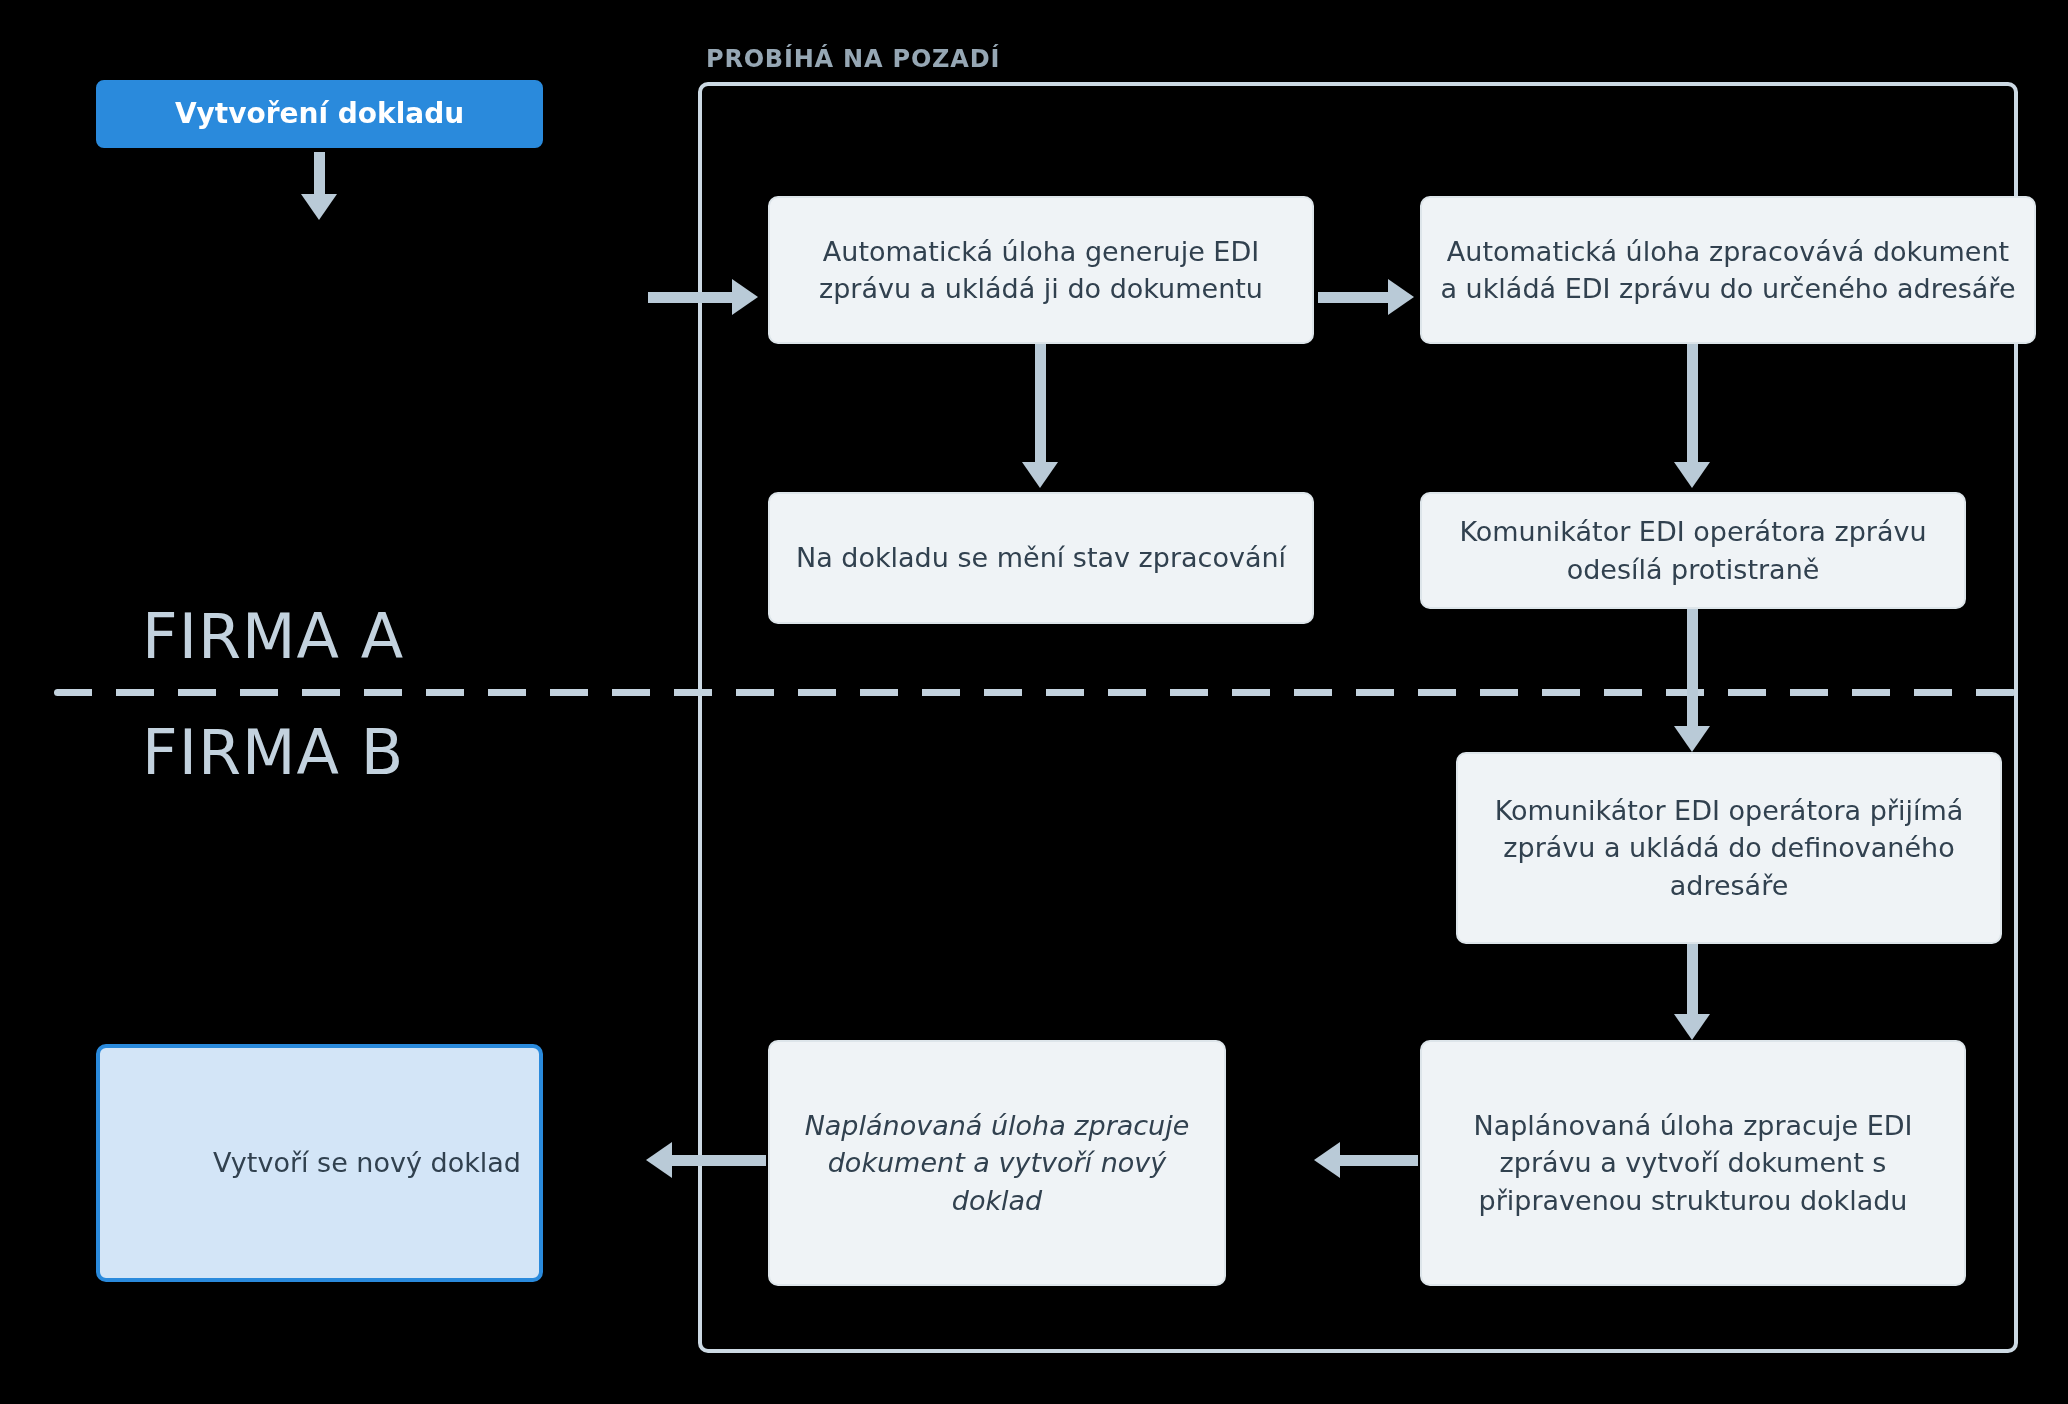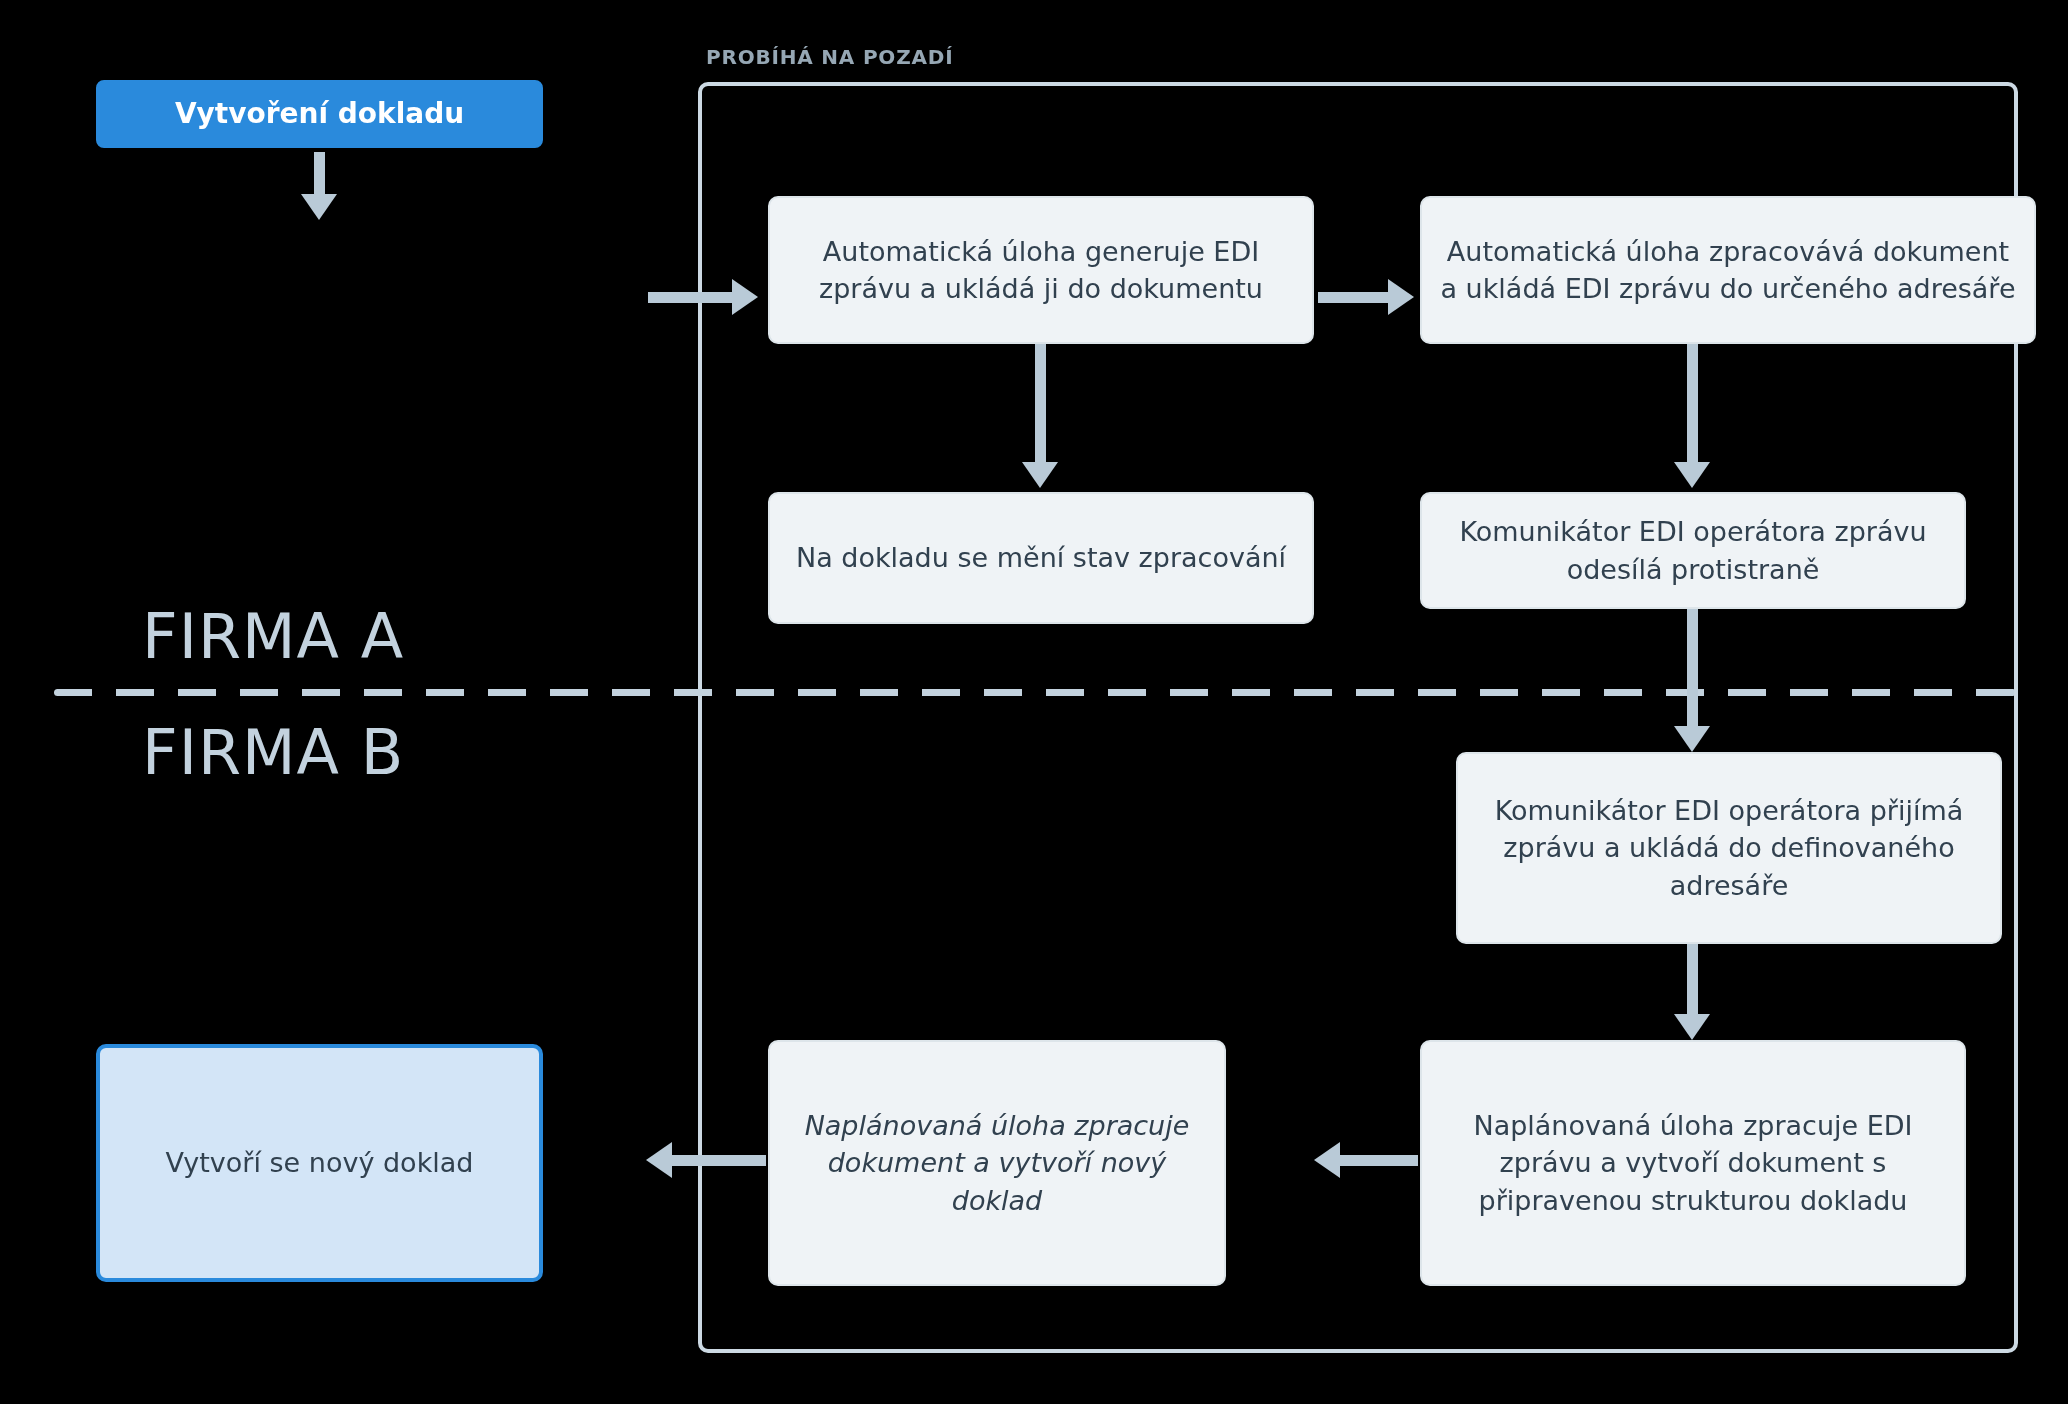--- a/index.html
+++ b/index.html
@@ -20,21 +20,21 @@
     position: absolute;
     left: 698px; top: 82px;
     width: 1320px; height: 1271px;
     border: 4px solid #ccd9e3;
     border-radius: 10px;
     background: transparent;
   }
   .bg-label {
     position: absolute;
     left: 706px; top: 45px;
-    font-size: 20px;
+    font-size: 24px;
     font-weight: 700;
     letter-spacing: 0.8px;
     color: #96a7b4;
     white-space: nowrap;
   }
 
   
   .lane-divider {
     position: absolute;
     left: 54px; top: 689px;
@@ -89,21 +89,21 @@
     color: #31414f;
     font-size: 27px;
     font-weight: 400;
     border: 2px solid #dde5ea;
     border-radius: 10px;
   }
 
   
   #n-create       { left: 96px;  top: 80px;   width: 447px; height: 68px; }
   #n-save         { left: 96px;  top: 228px;  width: 447px; height: 148px; }
-  #n-newdoc       { left: 96px;  top: 1044px; width: 447px; height: 238px; }
+  #n-newdoc       { left: 96px;  top: 1044px; width: 447px; height: 238px; text-align: right; }
 
   #n-gen          { left: 768px; top: 196px;  width: 546px; height: 148px; }
   #n-state        { left: 768px; top: 492px;  width: 546px; height: 132px; }
   #n-scheduled-m  { left: 768px; top: 1040px; width: 458px; height: 246px; font-style: italic; }
 
   #n-proc         { left: 1420px; top: 196px;  width: 616px; height: 148px; }
   #n-send         { left: 1420px; top: 492px;  width: 546px; height: 117px; }
   #n-receive      { left: 1420px; top: 752px;  width: 546px; height: 192px; margin-left: 36px; }
   #n-scheduled-r  { left: 1420px; top: 1040px; width: 546px; height: 246px; }
 

